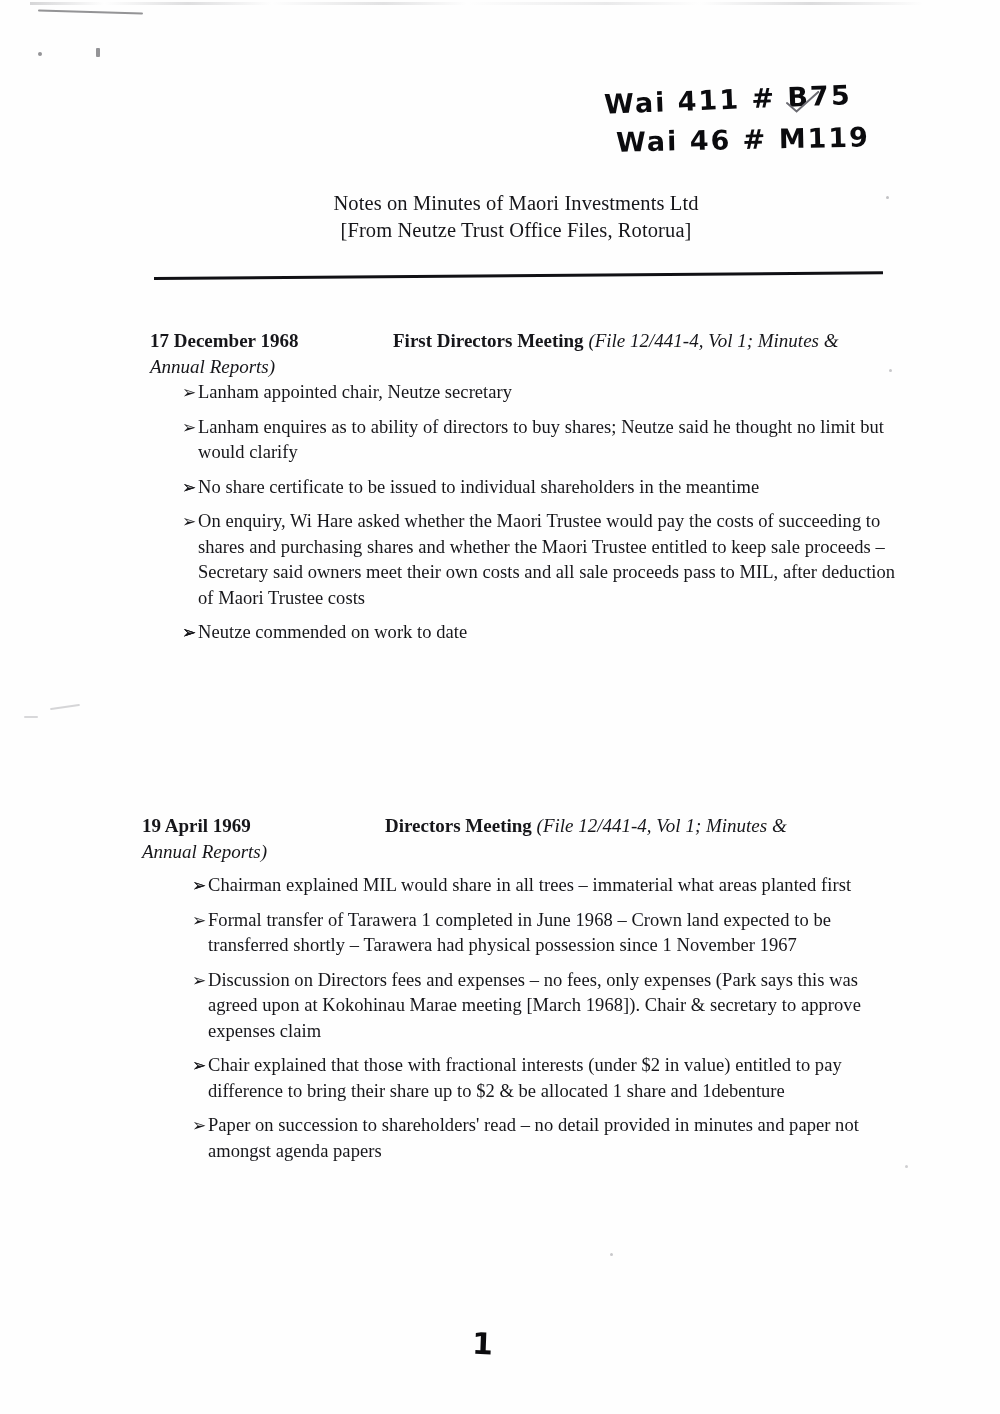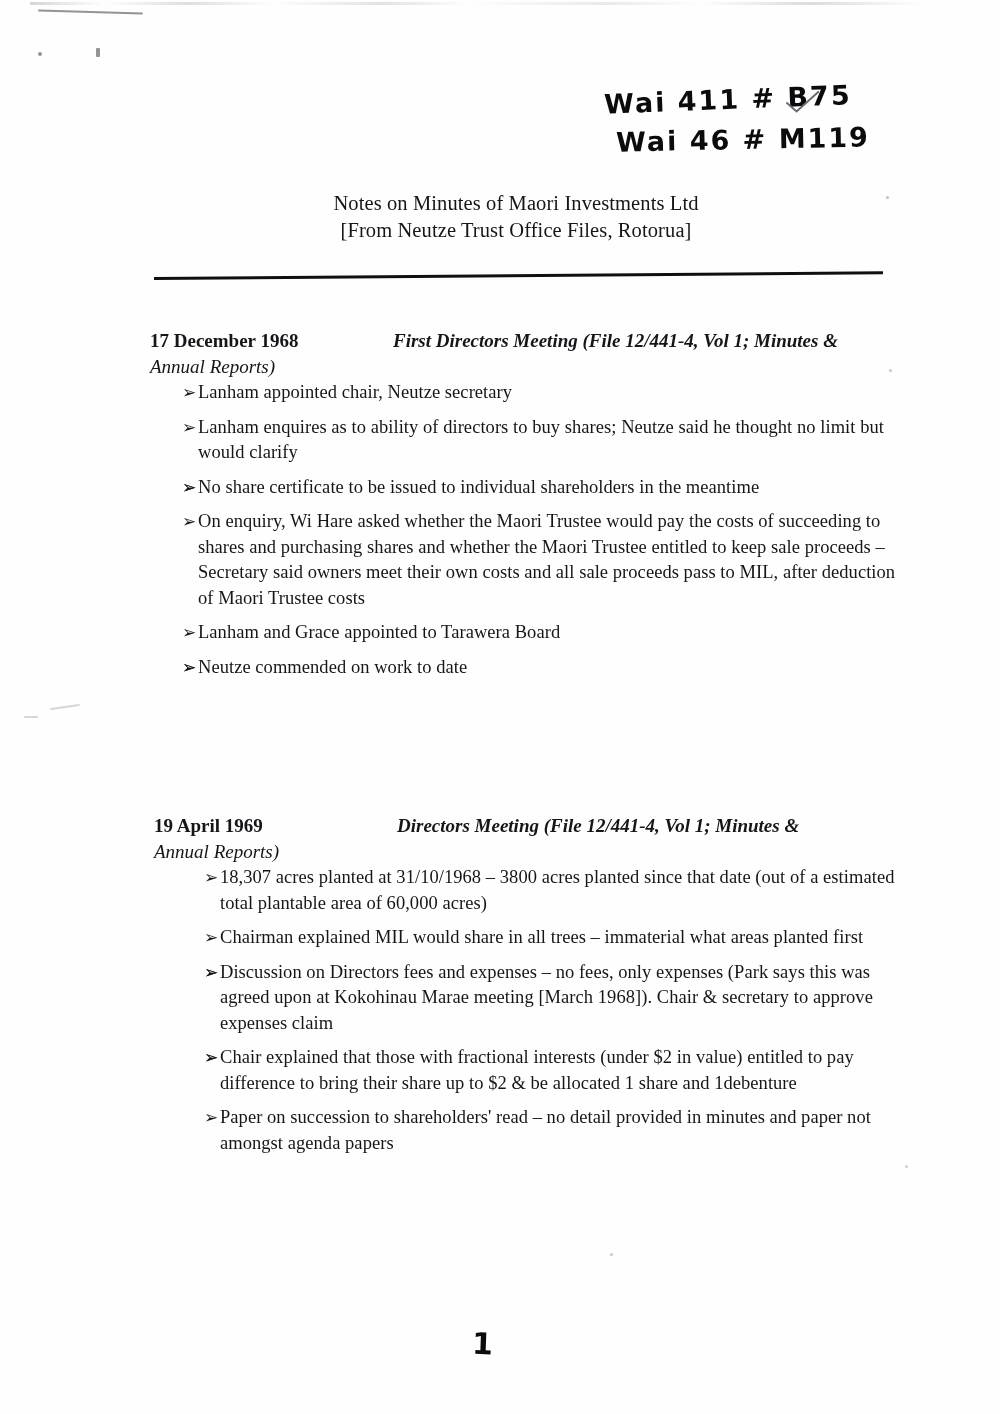--- a/index.html
+++ b/index.html
@@ -98,34 +98,34 @@
     left: 154px; top: 277px;
     width: 729px; height: 2.5px;
     background: #101014;
     transform: rotate(-0.45deg);
     transform-origin: left center;
   }
 
   
   .section { position: absolute; width: 760px; }
   .section.sec1 { left: 150px; top: 328px; }
-  .section.sec2 { left: 154px; top: 813px; }
+  .section.sec2 { left: 142px; top: 813px; }
 
   .sec-head {
     font-size: 19px;
     line-height: 26px;
     font-weight: 700;
   }
   .sec-head .date {
     display: inline-block;
     min-width: 243px;
   }
-  .sec-head .meeting { font-weight: 700; font-style: italic; }
+  .sec-head .meeting { font-weight: 700; }
   .sec-head .file {
-    font-weight: 700;
+    font-weight: 400;
     font-style: italic;
   }
   .sec-head .file-cont {
     display: block;
     font-weight: 400;
     font-style: italic;
     line-height: 25px;
   }
 
   ul.bullets {
@@ -198,35 +198,35 @@
     <div class="sec-head">
       <span class="date">17 December 1968</span><span class="meeting">First Directors Meeting</span>&nbsp;<span class="file">(File 12/441-4, Vol 1; Minutes &amp;</span>
       <span class="file-cont">Annual Reports)</span>
     </div>
     <ul class="bullets">
       <li><span class="arrow">➢</span><span>Lanham appointed chair, Neutze secretary</span></li>
       <li><span class="arrow">➢</span><span>Lanham enquires as to ability of directors to buy shares; Neutze said he thought no limit but would clarify</span></li>
       <li><span class="arrow">➢</span></li>
       <li><span class="arrow">➢</span><span>No share certificate to be issued to individual shareholders in the meantime</span></li>
       <li><span class="arrow">➢</span><span>On enquiry, Wi Hare asked whether the Maori Trustee would pay the costs of succeeding to shares and purchasing shares and whether the Maori Trustee entitled to keep sale proceeds – Secretary said owners meet their own costs and all sale proceeds pass to MIL, after deduction of Maori Trustee costs</span></li>
-      <li><span class="arrow">➢</span><span>Lanham and Grace appointed to Tarawera Board</span></li>
+      <li><span class="arrow">➢</span></li>
       <li><span class="arrow">➢</span></li>
       <li><span class="arrow">➢</span><span>Neutze commended on work to date</span></li>
     </ul>
   </div>
 
   <div class="section sec2">
     <div class="sec-head">
       <span class="date">19 April 1969</span><span class="meeting">Directors Meeting</span>&nbsp;<span class="file">(File 12/441-4, Vol 1; Minutes &amp;</span>
       <span class="file-cont">Annual Reports)</span>
     </div>
     <ul class="bullets">
-      <li><span class="arrow">➢</span><span>18,307 acres planted at 31/10/1968 – 3800 acres planted since that date (out of a estimated total plantable area of 60,000 acres)</span></li>
+      <li><span class="arrow">➢</span></li>
       <li><span class="arrow">➢</span><span>Chairman explained MIL would share in all trees – immaterial what areas planted first</span></li>
-      <li><span class="arrow">➢</span></li>
+      <li><span class="arrow">➢</span><span>Formal transfer of Tarawera 1 completed in June 1968 – Crown land expected to be transferred shortly – Tarawera had physical possession since 1 November 1967</span></li>
       <li><span class="arrow">➢</span><span>Discussion on Directors fees and expenses – no fees, only expenses (Park says this was agreed upon at Kokohinau Marae meeting [March 1968]).  Chair &amp; secretary to approve expenses claim</span></li>
       <li><span class="arrow">➢</span></li>
       <li><span class="arrow">➢</span><span>Chair explained that those with fractional interests (under $2 in value) entitled to pay difference to bring their share up to $2 &amp; be allocated 1 share and 1debenture</span></li>
       <li><span class="arrow">➢</span><span>Paper on succession to shareholders' read – no detail provided in minutes and paper not amongst agenda papers</span></li>
     </ul>
   </div>
 
   <div class="page-number">1</div>
 
 </div>

